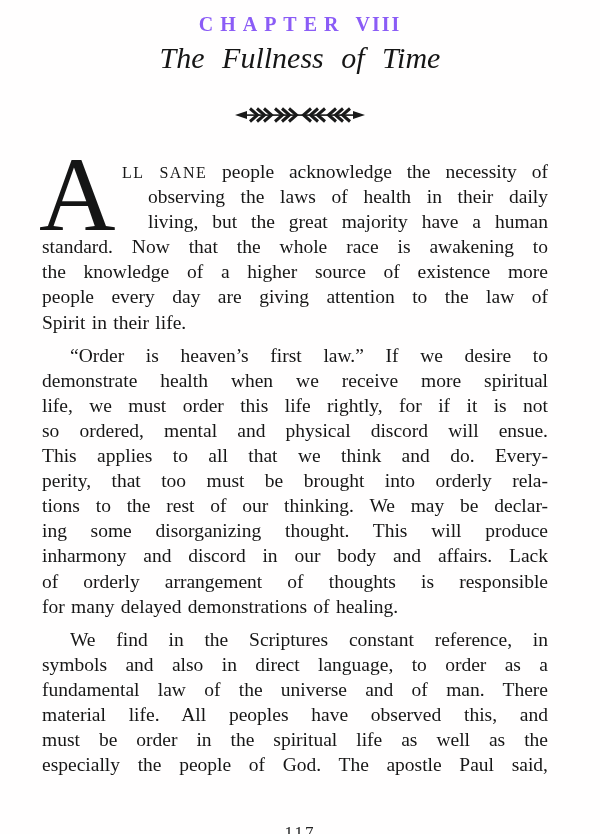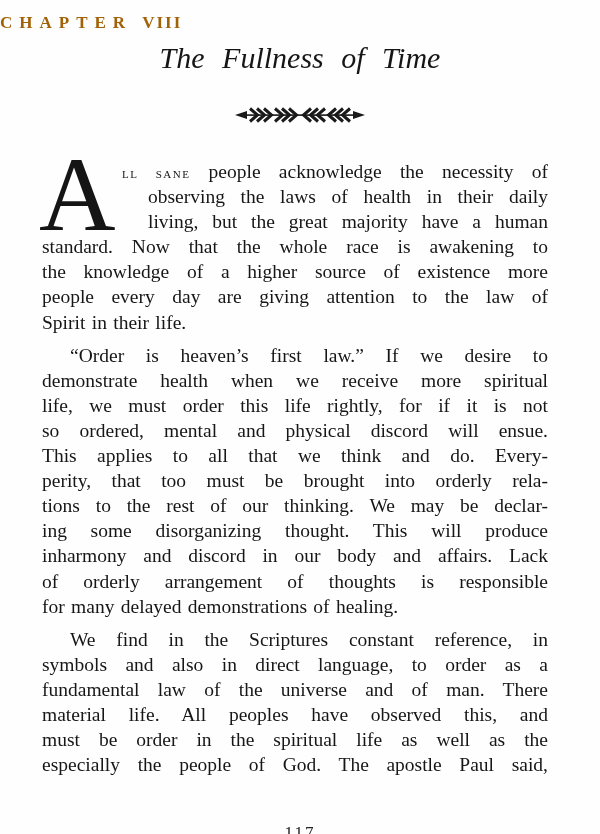--- a/index.html
+++ b/index.html
@@ -6,24 +6,24 @@
   .page{
     position:relative;
     width:600px;height:834px;
     background:#fffefe;
     overflow:hidden;
     color:#1a1a1a;
     font-family:"Liberation Serif", serif;
   }
   .chapter-heading{
     position:absolute;top:13px;left:0;width:100%;
-    text-align:left;
-    font-size:17px;font-weight:700;
+    text-align:center;
+    font-size:20px;font-weight:700;
     letter-spacing:7px;
-    color:#a16207;
+    color:#8b5cf6;
   }
   .chapter-heading .numeral{letter-spacing:2px;margin-left:10px;}
   .title{
     position:absolute;top:41px;left:0;width:100%;
     margin:0;text-align:center;
     font-style:italic;font-weight:500;
     font-size:30px;
     word-spacing:10px;
     color:#161616;
   }
@@ -42,21 +42,21 @@
     height:25.1px;
     text-align:justify;
     text-align-last:justify;
     -moz-text-align-last:justify;
     overflow:visible;
   }
   .line.last{text-align-last:left;-moz-text-align-last:left;}
   .line.indent{padding-left:28px;margin-top:8px;}
   .line.dc1{margin-left:80px;}
   .line.dc2,.line.dc3{margin-left:106px;}
-  .smallcaps{font-size:11px;letter-spacing:1.5px;}
+  .smallcaps{font-size:16px;letter-spacing:1.5px;}
   .dropcap{
     position:absolute;left:-3px;top:-17px;
     font-size:106px;line-height:1;
     font-weight:400;color:#151515;
   }
   .page-number{
     position:absolute;top:823px;left:0;width:100%;
     text-align:center;
     font-size:17px;letter-spacing:2px;
     color:#222222;

